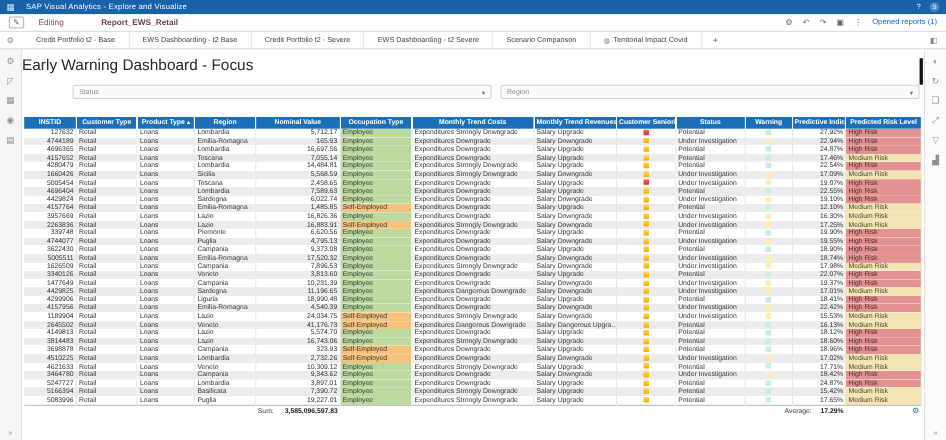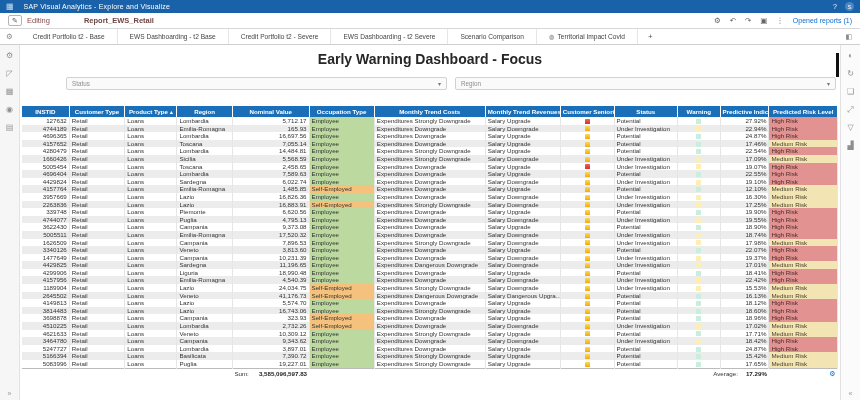--- a/index.html
+++ b/index.html
@@ -15,21 +15,21 @@
   .help-btn { font-size:7px; cursor:pointer; }
   .avatar { width:9px; height:9px; border-radius:50%; background:#4d86c0; color:#fff;
     font-size:6px; display:flex; align-items:center; justify-content:center; cursor:pointer; }
 
   
   .menubar { height:16px; background:#fff; border-bottom:1px solid #d8d8d8;
     display:flex; align-items:center; padding:0 8px; }
   .edit-btn { width:14px; height:11px; border:1px solid #b5b5b5; border-radius:2px;
     display:flex; align-items:center; justify-content:center; font-size:7px; color:#555;
     margin-right:5px; cursor:pointer; background:#fdfdfd; }
-  .mode-label { font-size:7.5px; color:#8a4a4a; margin-right:18px; }
+  .mode-label { font-size:7.5px; color:#8a4a4a; margin-right:18px;margin-left:8px; }
   .report-name { font-size:7.5px; font-weight:bold; color:#6e4545;padding-left:16px; }
   .menubar-right { margin-left:auto; display:flex; align-items:center; gap:9px; }
   .tb-icon { font-size:7.5px; color:#666; cursor:pointer; line-height:10px; }
   .opened-reports { font-size:7px; color:var(--accent,#0a6ed1); cursor:pointer; }
 
   
   .tabbar { height:16px; background:#fff; border-bottom:1px solid #cfcfcf;
     display:flex; align-items:center; padding:0 6px; }
   .tab-gear { font-size:7.5px; color:#8a8a8a; margin-right:8px; cursor:pointer; }
   .tab { font-size:6.6px; color:#444; padding:0 12px; height:100%; display:flex;
@@ -41,22 +41,22 @@
   
   .workspace { position:absolute; top:45px; left:0; right:0; bottom:0; display:flex; }
   .rail { width:20px; background:#f6f6f6; display:flex; flex-direction:column;
     align-items:center; padding-top:6px; gap:9px; position:relative; }
   .rail-left { border-right:1px solid #e2e2e2; }
   .rail-right { border-left:1px solid #e2e2e2; background:#fbfbfb; }
   .rail-icon { font-size:8px; color:#8f8f8f; cursor:pointer; line-height:9px; }
   .rail-collapse { position:absolute; bottom:3px; font-size:7px; color:#9a9a9a; cursor:pointer; }
 
   .canvas { flex:1; position:relative; background:#fff; overflow:hidden; }
-  .page-title { position:absolute; top:6px; left:0; right:0; text-align:center;
-    font-size:14px; font-weight:bold; color:#262626; }
+  .page-title { position:absolute; top:6px; left:0; right:0; text-align:left;
+    font-size:14px; font-weight:normal; color:#262626; }
   .scroll-thumb { position:absolute; top:8px; right:1px; width:3px; height:24px; background:#111; }
 
   .filters { position:absolute; top:32px; left:46px; right:4px; display:flex; gap:8px; }
   .filter-box { flex:1; height:13px; background:#fafafa; border:1px solid #d2d2d2;
     border-radius:2px; display:flex; align-items:center; padding:0 5px; cursor:pointer; }
   .filter-label { font-size:6.3px; color:#8d8d8d; flex:1; }
   .filter-chev { font-size:6px; color:#777; }
 
   
   .grid-wrap { position:absolute; top:61px; left:2px; right:2px; }

